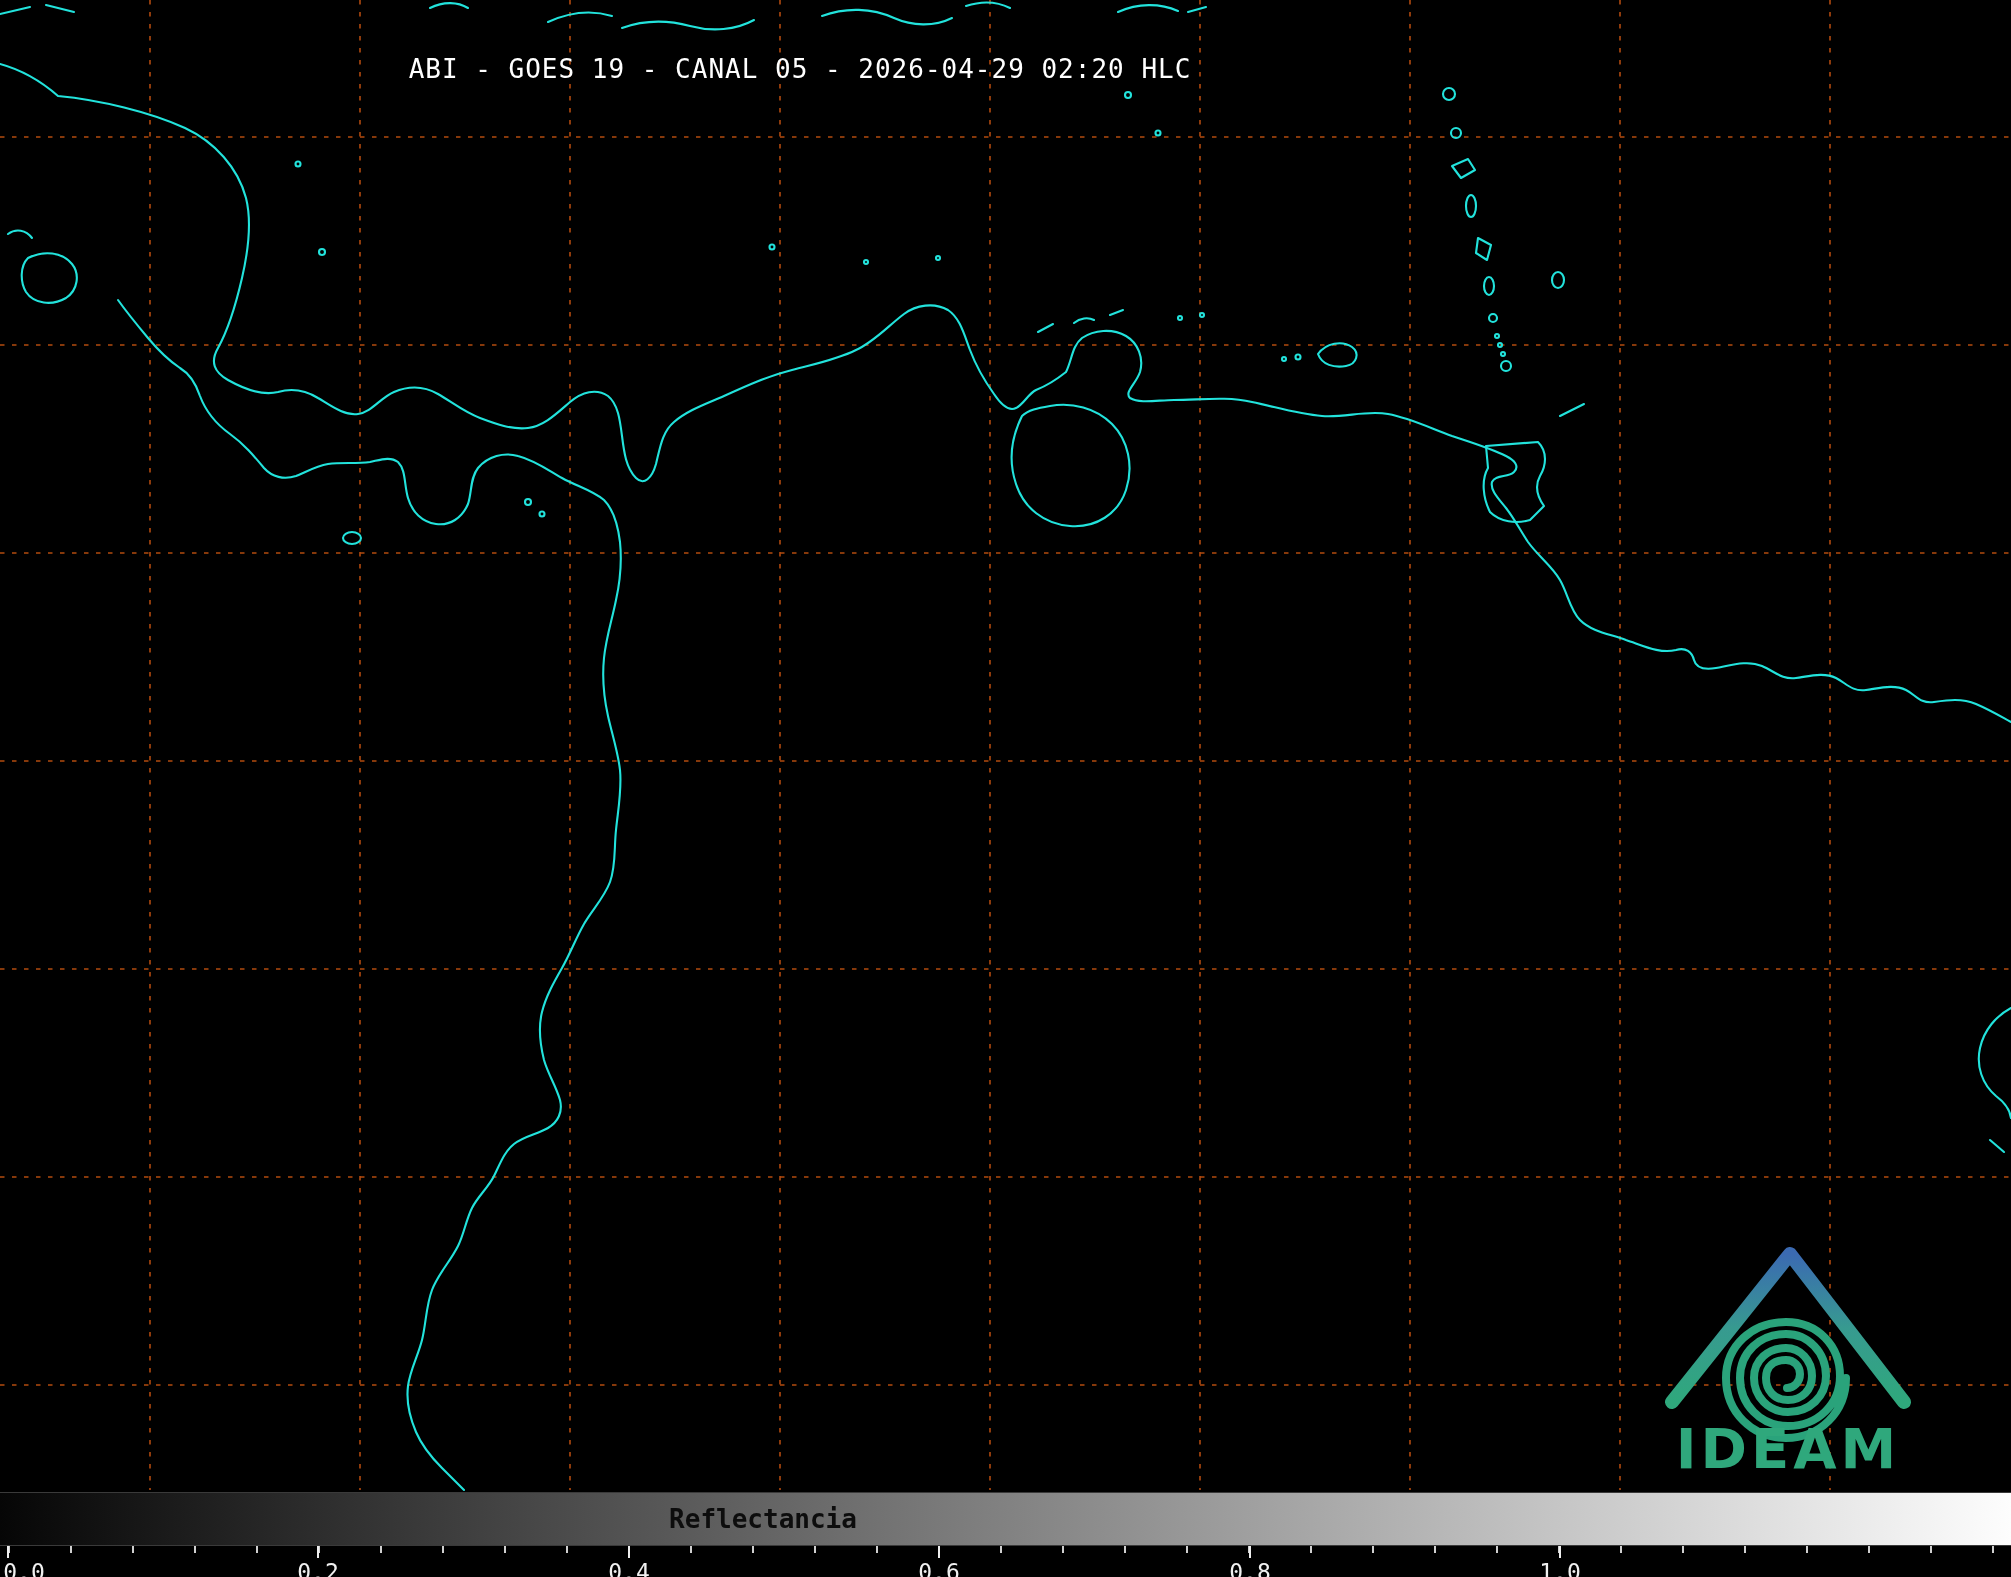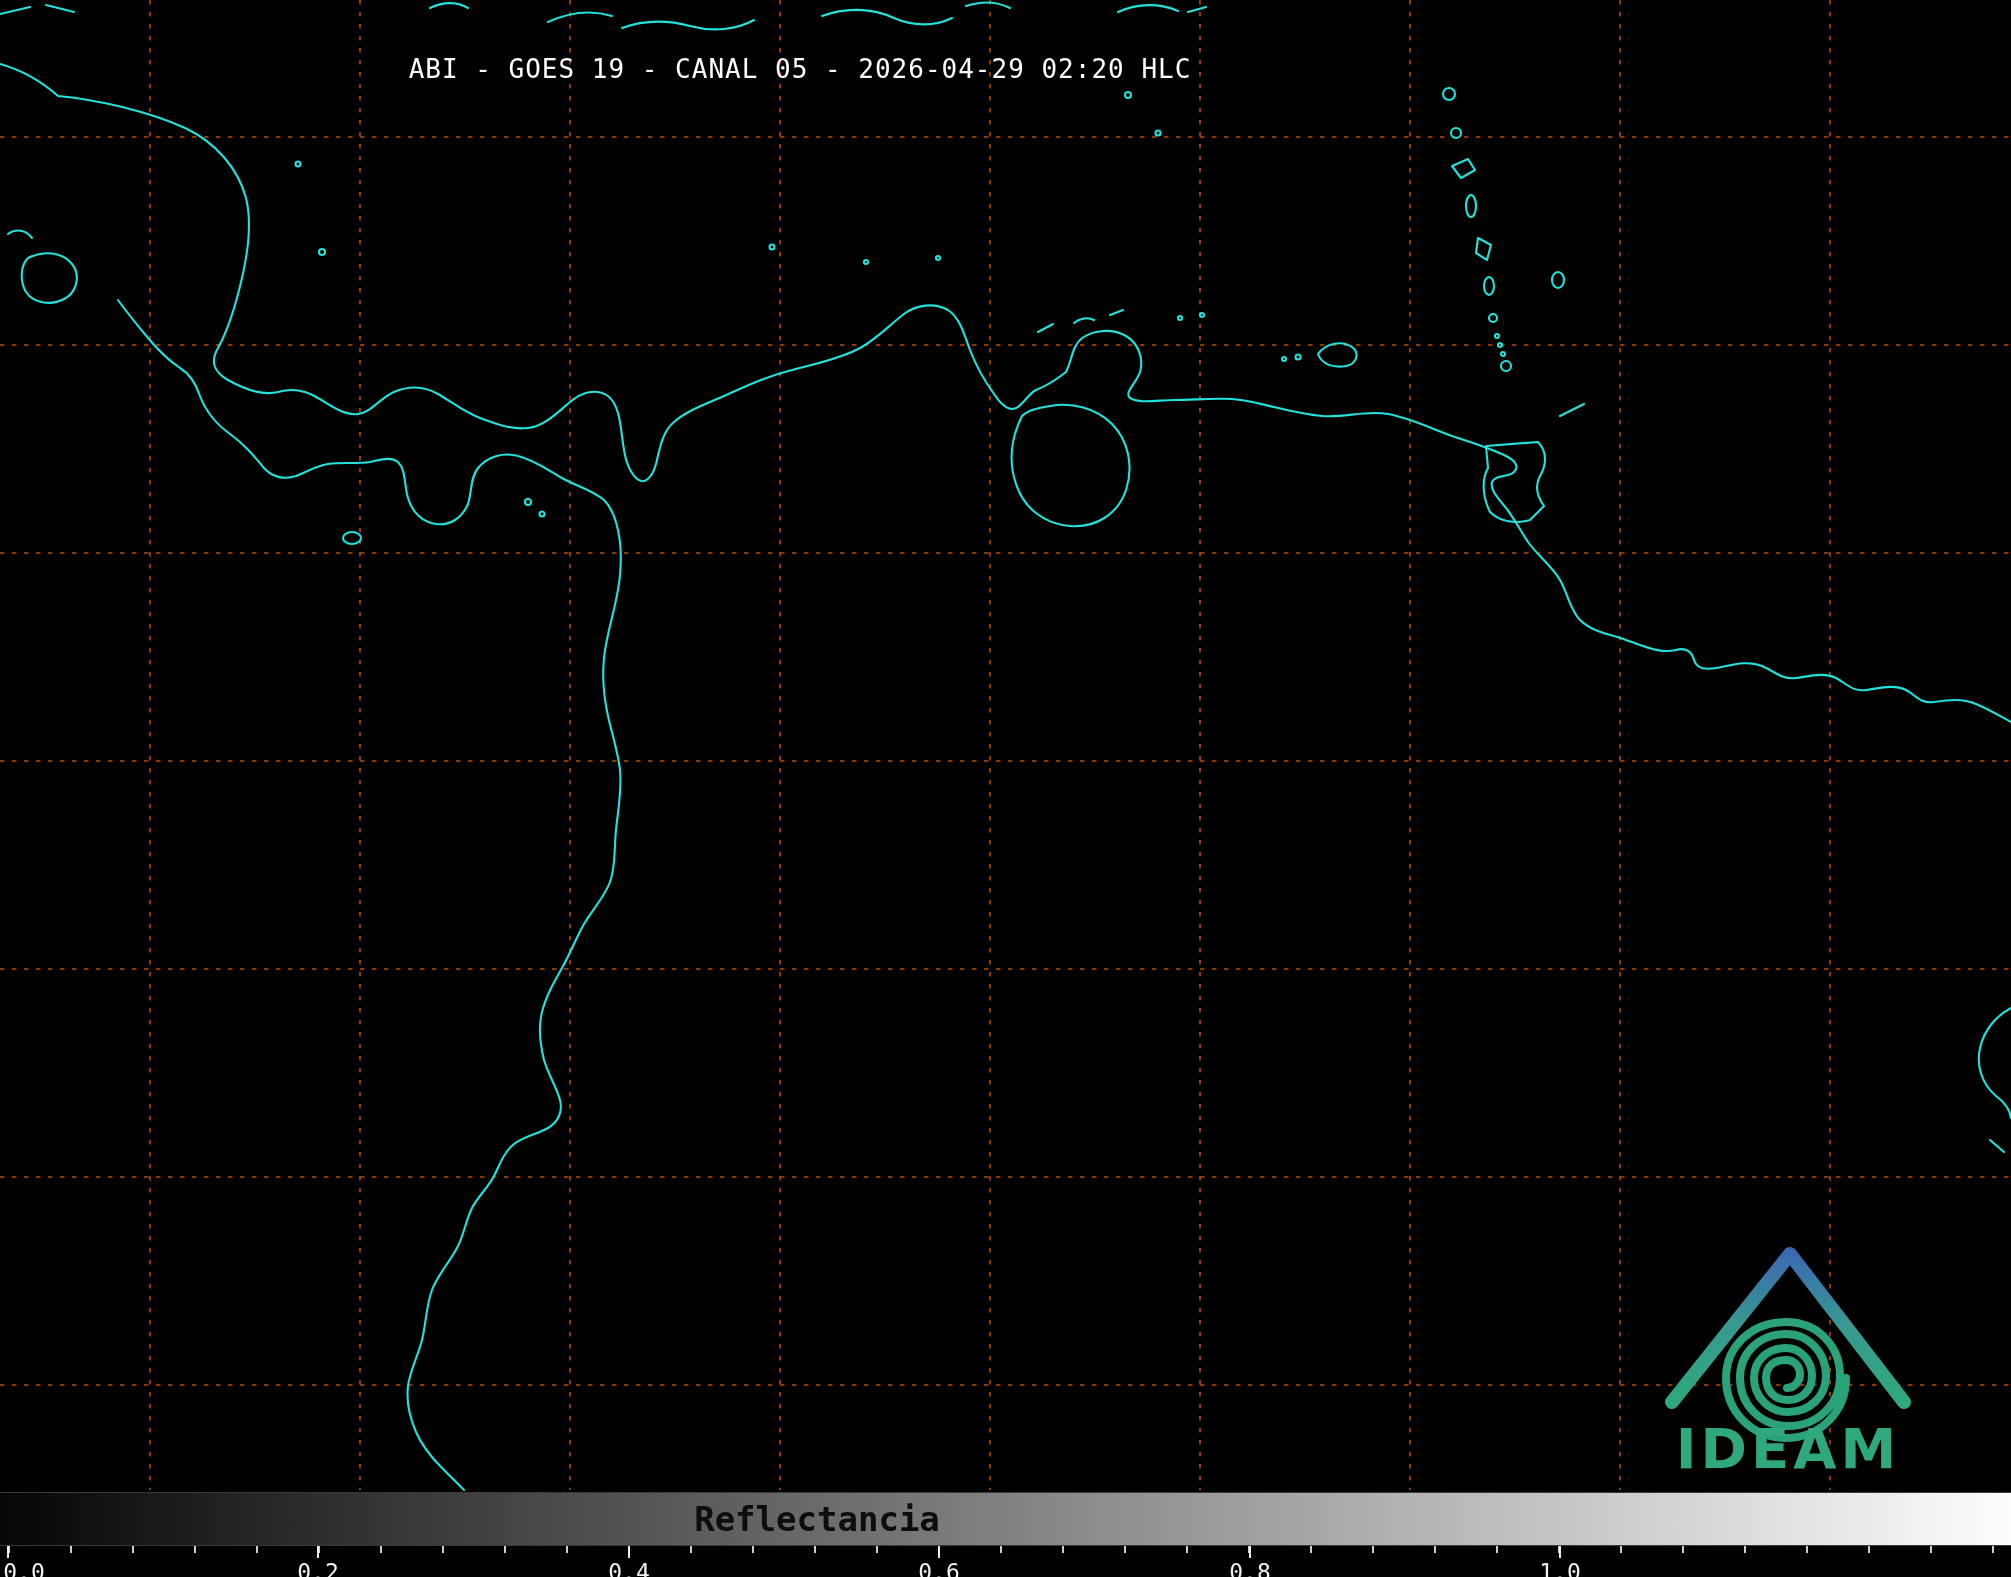--- a/index.html
+++ b/index.html
@@ -33,26 +33,26 @@
     top: 1492px;
     width: 2011px;
     height: 54px;
     box-sizing: border-box;
     border-top: 1px solid #3a3a3a;
     border-bottom: 1px solid #3a3a3a;
     background: linear-gradient(90deg, #060606 0%, #fdfdfd 100%);
   }
   .colorbar-label {
     position: absolute;
-    left: 817px;
+    left: 763px;
     top: 50%;
     transform: translate(-50%, -50%);
     color: #0d0d0d;
     font-weight: bold;
-    font-size: 34px;
+    font-size: 26px;
     white-space: nowrap;
   }
   .axis-strip {
     position: absolute;
     left: 0;
     top: 1546px;
     width: 2011px;
     height: 31px;
     background: #000;
   }

